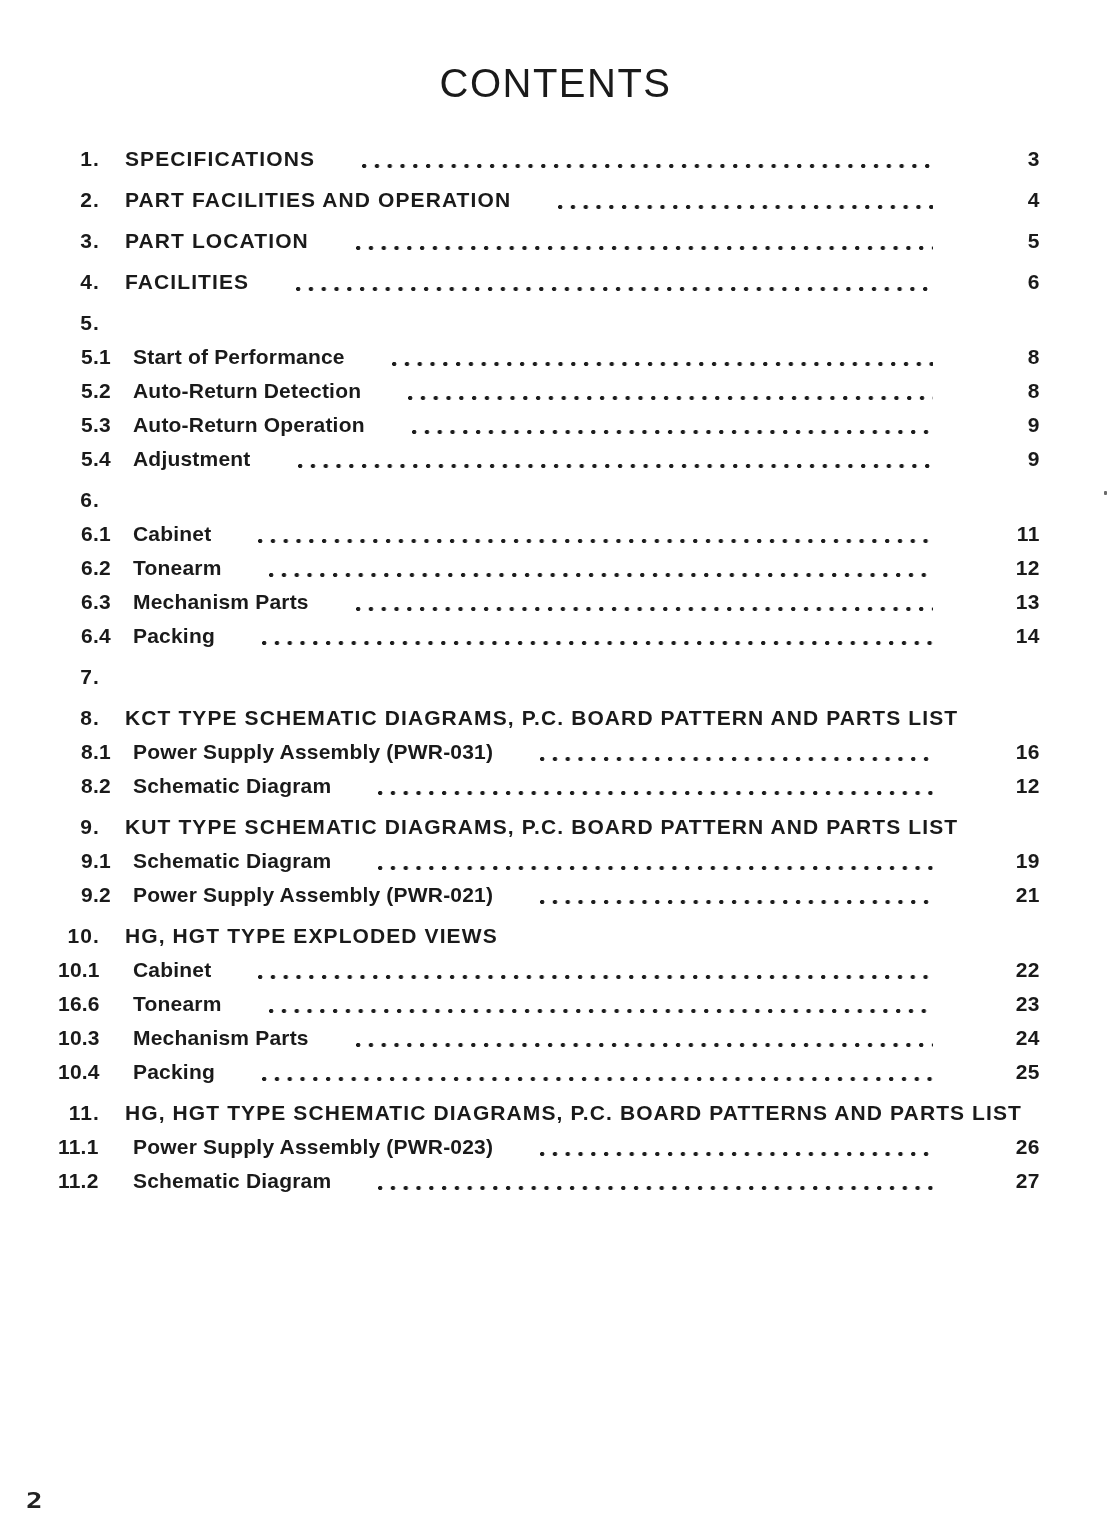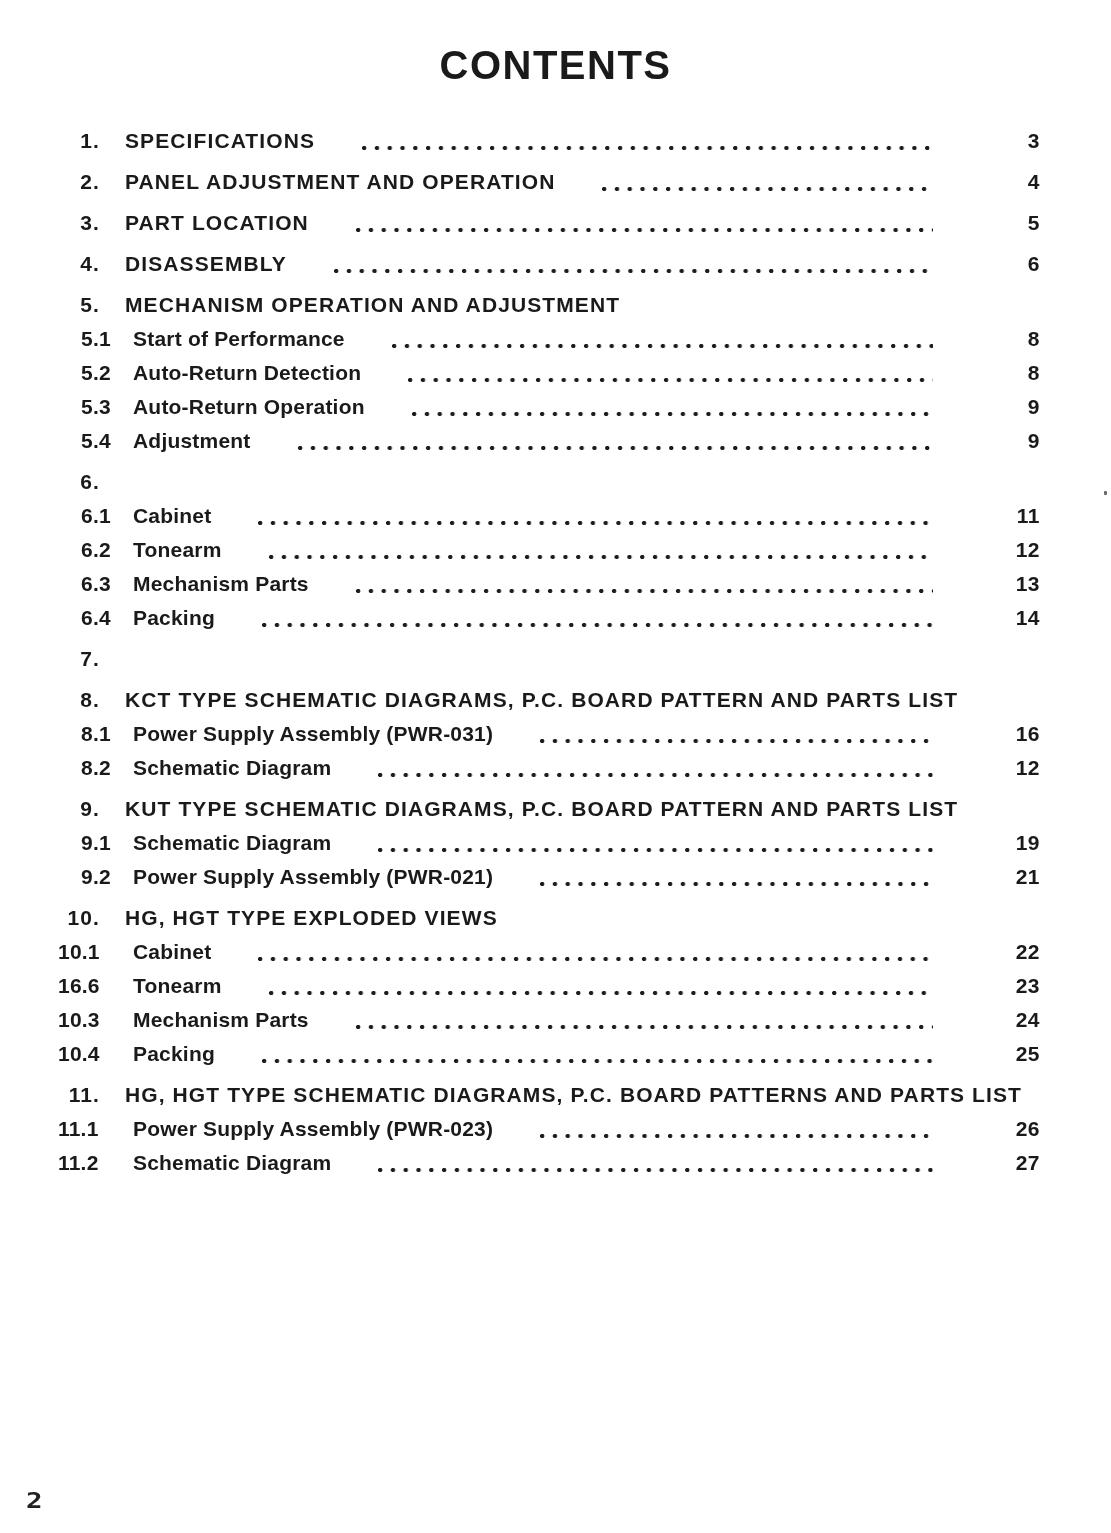--- a/index.html
+++ b/index.html
@@ -13,26 +13,26 @@
     height: 1533px;
     margin: 0 auto;
     background: var(--paper, #ffffff);
     color: var(--ink, #1a1a1a);
     font-family: "Liberation Sans", "DejaVu Sans", sans-serif;
     font-weight: 700;
     overflow: hidden;
   }
   .doc-title {
     margin: 0;
-    padding-top: 42px;
+    padding-top: 60px;
     text-align: center;
     font-size: 40px;
     line-height: 46px;
     letter-spacing: 1.5px;
-    font-weight: 700;
+    font-weight: 400;
   }
   .entries {
     margin-top: 40px;
   }
   .row {
     display: flex;
     align-items: baseline;
     line-height: 26px;
     font-size: 21px;
     padding-right: 71px;
@@ -131,52 +131,46 @@
     <span class="body">
       <span class="label">SPECIFICATIONS</span>
       <span class="leader"></span>
       <span class="pageno">3</span>
 
     </span>
   </div>
       <div class="row main">
     <span class="num">2.</span>
     <span class="body">
-      <span class="label">PANEL ADJUSTMENT AND OPERATION</span>
+      <span class="label">PART FACILITIES AND OPERATION</span>
       <span class="leader"></span>
       <span class="pageno">4</span>
 
     </span>
   </div>
       <div class="row main">
     <span class="num">3.</span>
     <span class="body">
       <span class="label">PART LOCATION</span>
       <span class="leader"></span>
       <span class="pageno">5</span>
 
     </span>
   </div>
       <div class="row main">
     <span class="num">4.</span>
     <span class="body">
-      <span class="label">DISASSEMBLY</span>
+      <span class="label">FACILITIES</span>
       <span class="leader"></span>
       <span class="pageno">6</span>
 
     </span>
   </div>
       <div class="row header">
     <span class="num">5.</span>
-    <span class="body">
-      <span class="label">MECHANISM OPERATION AND ADJUSTMENT</span>
-      
-      
-      
-    </span>
   </div>
       <div class="row sub">
     <span class="num short">5.1</span>
     <span class="body">
       <span class="label">Start of Performance</span>
       <span class="leader"></span>
       <span class="pageno">8</span>
 
     </span>
   </div>

